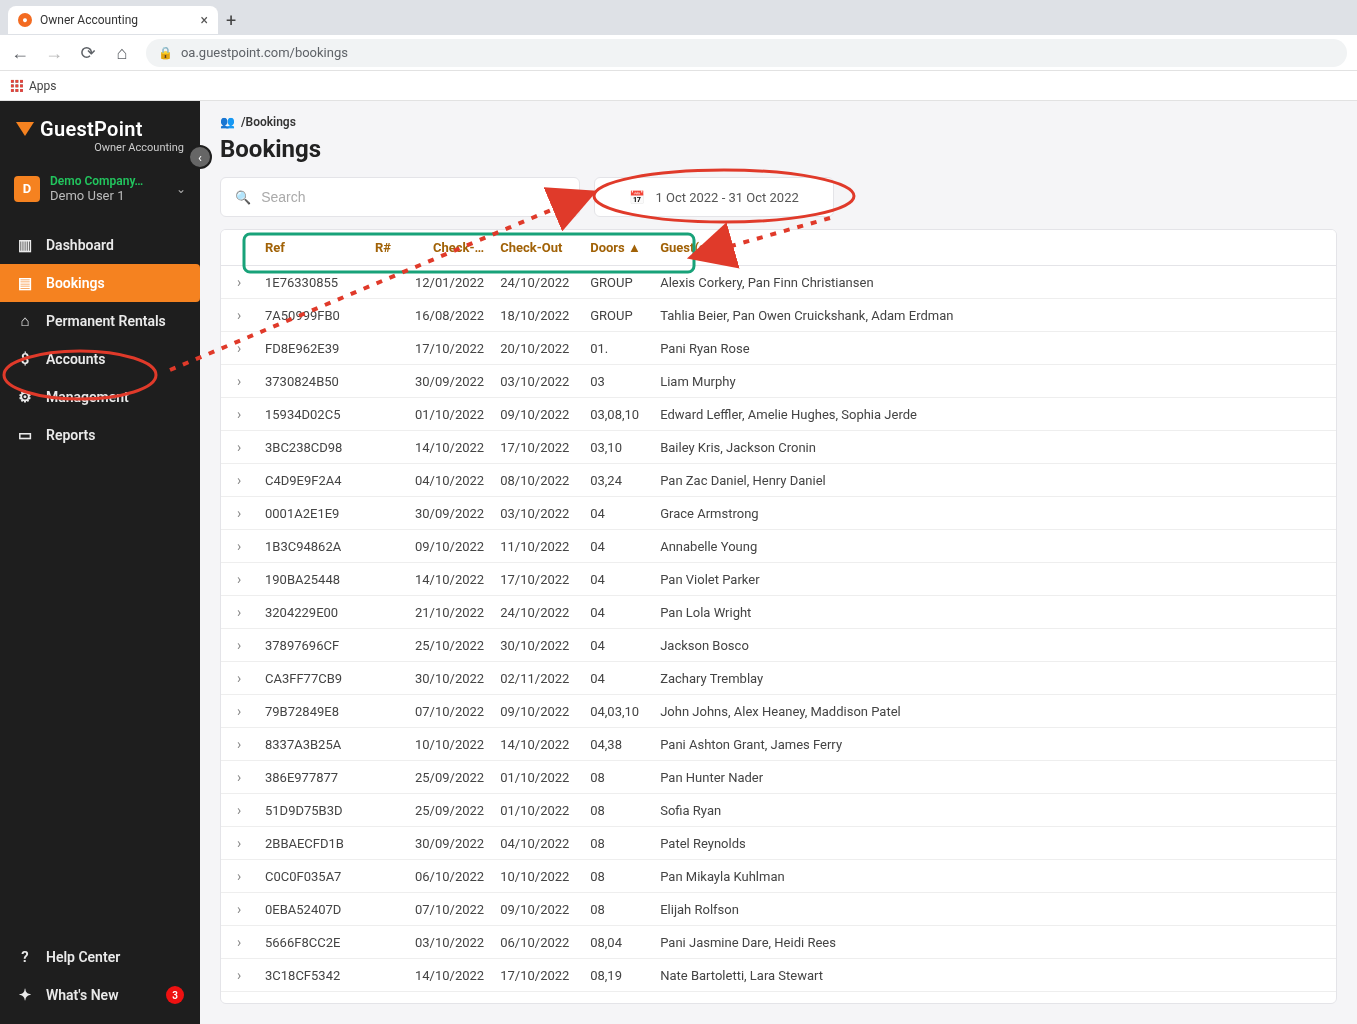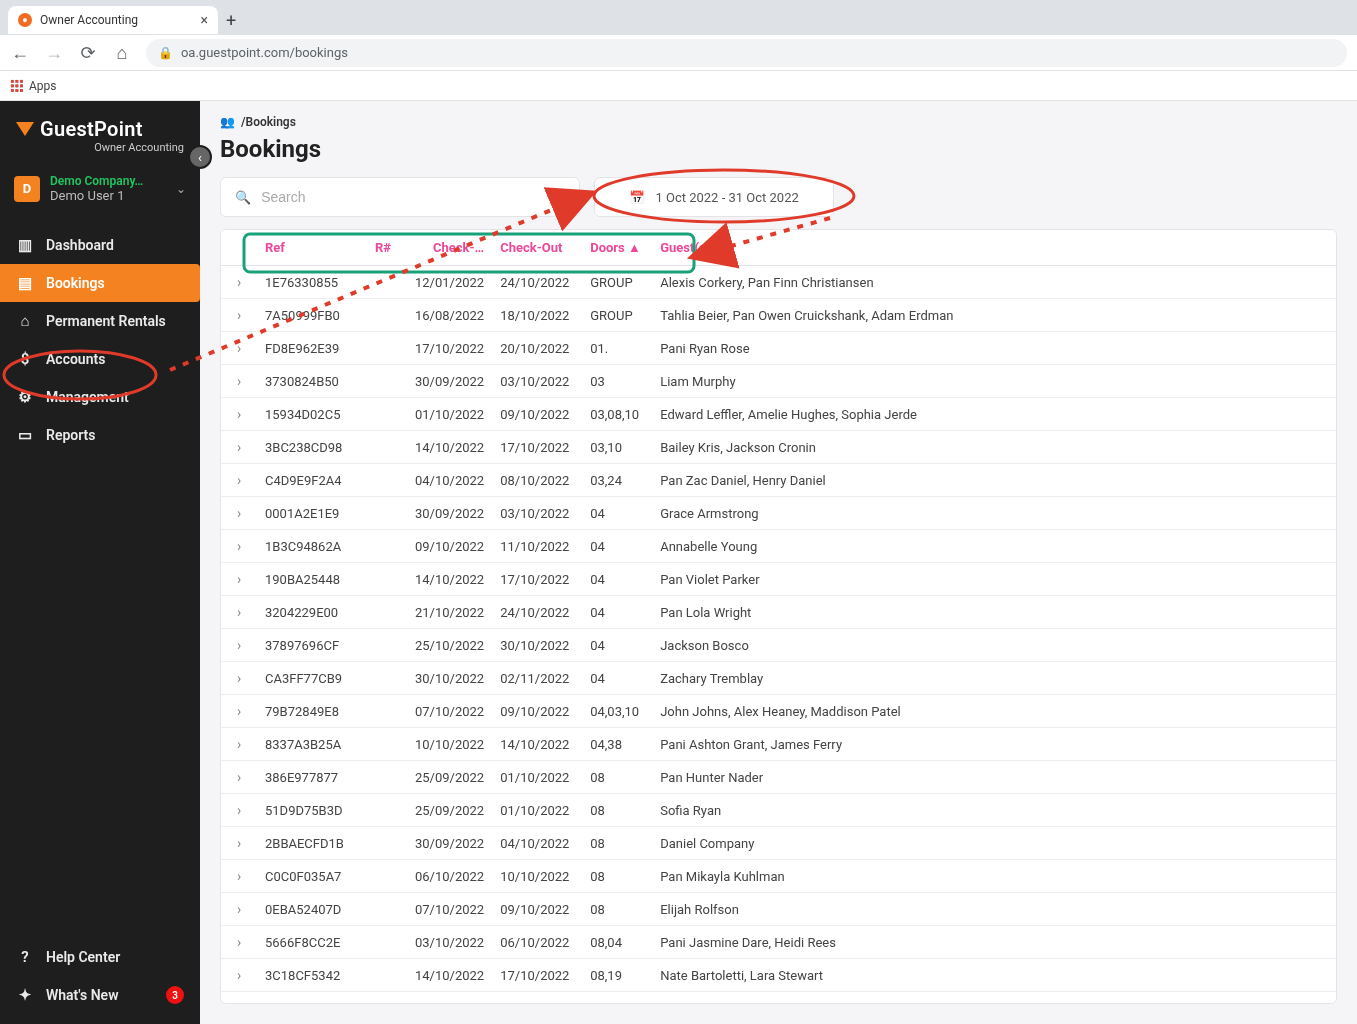--- a/index.html
+++ b/index.html
@@ -112,21 +112,21 @@
   .search-box input::placeholder { color:#aaa; }
   .date-box {
     display:flex; align-items:center; justify-content:center; gap:10px;
     background:#fff; border:1px solid #e4e4e8; border-radius:6px; height:40px;
     padding:0 30px; color:#555; font-size:13px; min-width:240px;
   }
 
   .table-wrap { flex:1; margin:0 20px 20px 20px; background:#fff; border:1px solid #e4e4e8; border-radius:6px; overflow:auto; }
   table { width:100%; border-collapse:collapse; }
   thead th {
-    text-align:left; font-size:13px; font-weight:700; color:#ec4899;
+    text-align:left; font-size:13px; font-weight:700; color:#a16207;
     padding:10px 8px; border-bottom:1px solid #e4e4e8; background:#fff;
     position:sticky; top:0;
   }
   thead th.exp { width:36px; }
   tbody td {
     padding:8px 8px; font-size:13px; color:#444; border-bottom:1px solid #eee;
     white-space:nowrap;
   }
   .expand-icon { color:#888; font-size:14px; display:inline-block; width:20px; text-align:center;}
   .col-ref   { width:110px; }
@@ -411,21 +411,21 @@
               <td>08</td>
               <td>Sofia Ryan</td>
             </tr>
             <tr>
               <td><span class="expand-icon">›</span></td>
               <td>2BBAECFD1B</td>
               <td></td>
               <td>30/09/2022</td>
               <td>04/10/2022</td>
               <td>08</td>
-              <td>Daniel Company</td>
+              <td>Patel Reynolds</td>
             </tr>
             <tr>
               <td><span class="expand-icon">›</span></td>
               <td>C0C0F035A7</td>
               <td></td>
               <td>06/10/2022</td>
               <td>10/10/2022</td>
               <td>08</td>
               <td>Pan Mikayla Kuhlman</td>
             </tr>

